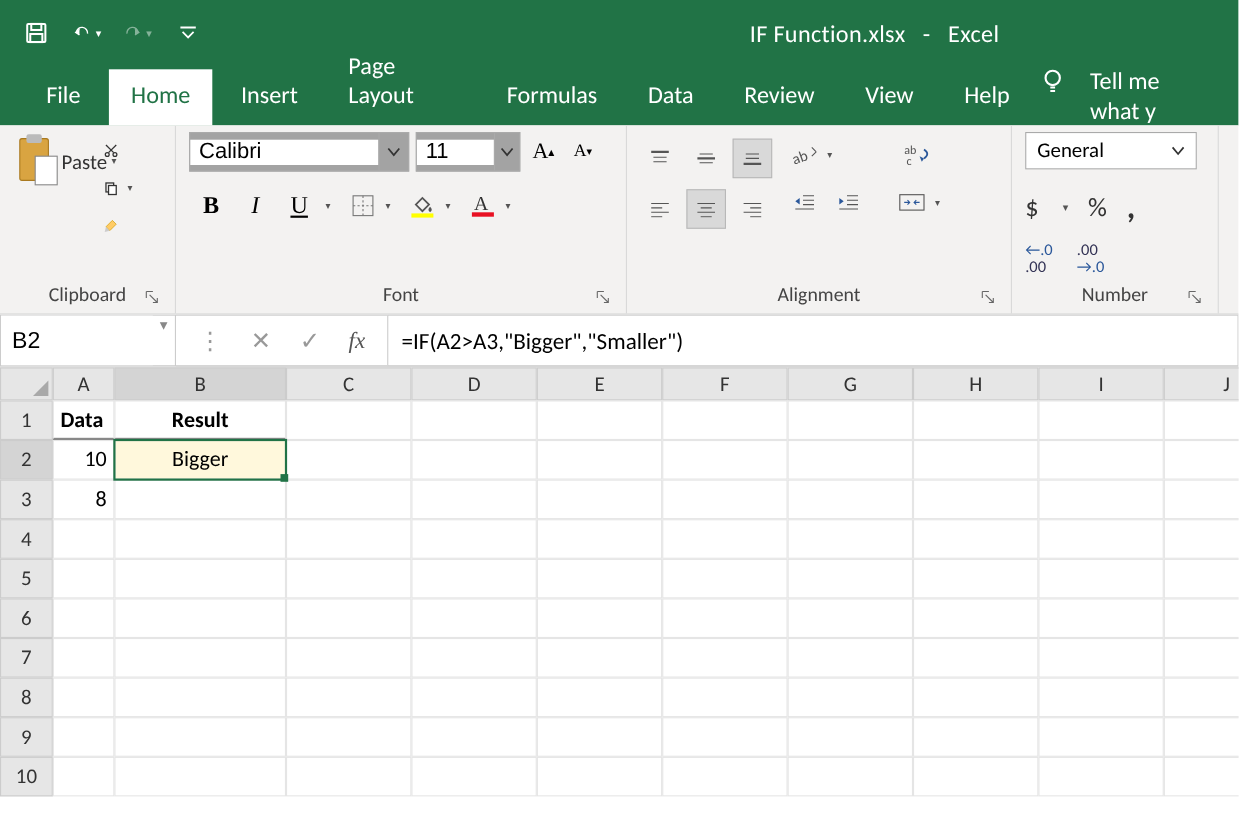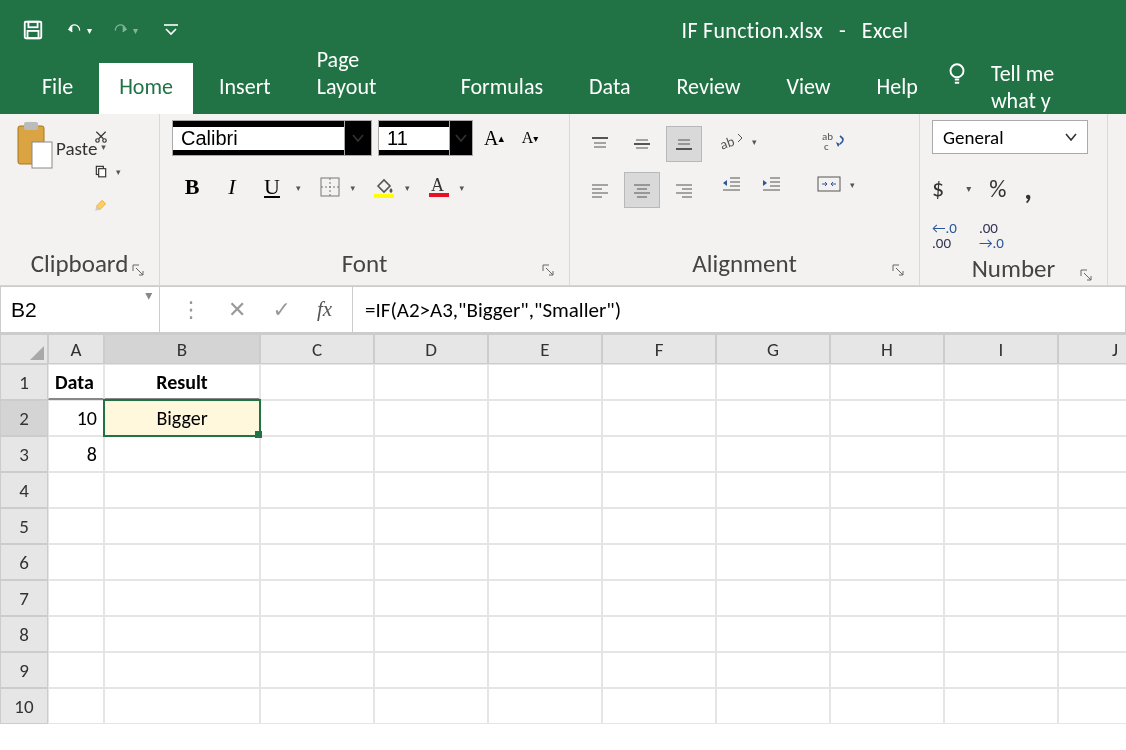--- a/index.html
+++ b/index.html
@@ -22,33 +22,33 @@
   .tabs-bar { background:#217346; height:54px; display:flex; align-items:flex-end; padding:0 22px; gap:6px; color:#fff; font-size:22px;}
   .tab { padding:10px 20px 14px; cursor:pointer; position:relative; }
   .tab.active { background:#fff; color:#217346; }
   .tab.file { color:#fff; }
   .tabs-right { margin-left:auto; display:flex; align-items:flex-start; gap:21px; }
   .bulb-icon { width:26px; height:26px; }
   
   .ribbon { background:#f3f2f1; border-bottom:1px solid #d4d4d4; height:172px; display:flex; }
   .group { border-right:1px solid #d9d9d9; padding:6px 12px 2px; display:flex; flex-direction:column; height:100%; }
   .group-body { flex:1; display:flex; align-items:flex-start; gap:6px; }
-  .group-label { font-size:25px; color:#444; text-align:center; padding:2px 0 4px; position:relative; }
+  .group-label { font-size:18px; color:#444; text-align:center; padding:2px 0 4px; position:relative; }
   .dlg-launcher { position:absolute; right:0; bottom:4px; width:16px; height:16px; }
   .btn { display:flex; align-items:center; justify-content:center; padding:3px; border:1px solid transparent; cursor:pointer; }
   .small-icon { width:22px; height:22px; display:flex; align-items:center; justify-content:center; }
   .drop-caret { font-size:9px; color:#555; margin-left:4px; }
   
   .paste-wrap { display:flex; flex-direction:row; align-items:center; width:66px; }
   .paste-icon { font-size:42px; line-height:1; }
   .paste-label { font-size:19px; color:#333; margin-top:4px;}
   .clip-side { display:flex; flex-direction:column; gap:12px; margin-left:6px; margin-top:6px;}
   
   .font-row1 { display:flex; gap:6px; align-items:center; }
-  .combo { display:flex; align-items:center; background:#000000; border:1px solid #aaa; height:36px; }
+  .combo { display:flex; align-items:center; background:#a3a3a3; border:1px solid #aaa; height:36px; }
   .combo.font { width:200px; }
   .combo.size { width:95px; }
   .combo-input { border:none; outline:none; padding:0 8px; font-size:20px; width:100%; }
   .combo-btn { width:32px; height:100%; border-left:1px solid #aaa; display:flex; align-items:center;justify-content:center; }
   .font-row2 { display:flex; gap:0px; align-items:center; margin-top:14px;}
   .font-rows { display:flex; flex-direction:column; }
   .fsize-btn { width:30px; height:30px; display:flex; align-items:center; justify-content:center;}
   
   .align-grid { display:grid; grid-template-columns:repeat(3,36px); grid-template-rows:repeat(2,36px); gap:10px 6px; }
   .align-btn { display:flex; align-items:center; justify-content:center; border:1px solid transparent;}

